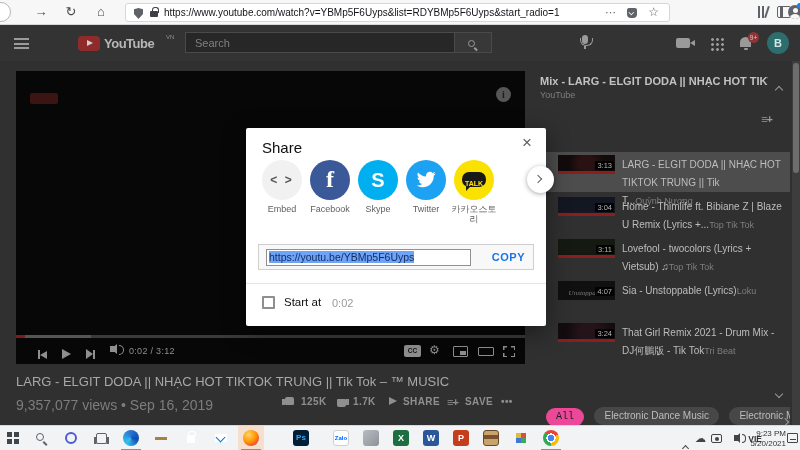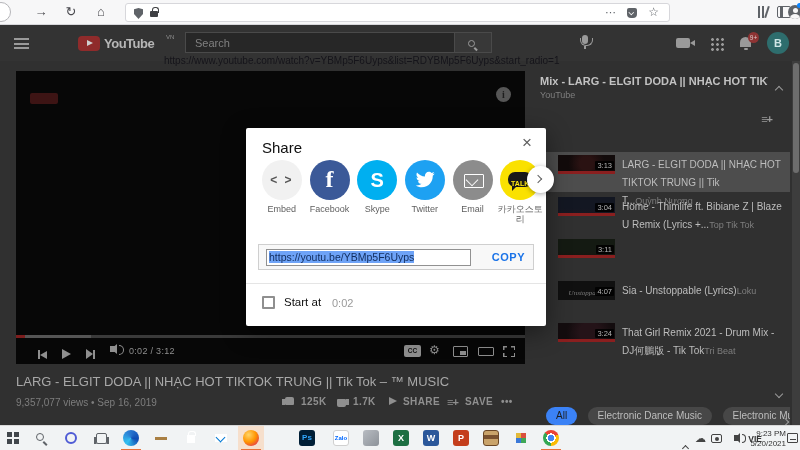--- a/index.html
+++ b/index.html
@@ -8,21 +8,21 @@
   .screen { position:relative; width:800px; height:450px; overflow:hidden; background:#303030; }
 
   
   .browser-bar { position:absolute; top:0; left:0; width:800px; height:25px; background:#f7f7f8; border-bottom:1px solid #d7d7db; z-index:40; }
   .nav-btn { position:absolute; top:3px; width:18px; height:18px; color:#4a4a4f; font-size:13px; line-height:18px; text-align:center; }
   .back-circle { position:absolute; left:-9px; top:2px; width:20px; height:20px; border:1px solid #b5b5b9; border-radius:50%; background:#fff; }
   .url-bar { position:absolute; left:125px; top:3px; width:545px; height:19px; background:#fff; border:1px solid #d7d7db; border-radius:3px; }
   .shield-i { position:absolute; left:8px; top:4px; width:9px; height:11px; background:#5f6368; clip-path:polygon(50% 0,100% 12%,100% 55%,50% 100%,0 55%,0 12%); }
   .lock-i { position:absolute; left:24px; top:7px; width:8px; height:6px; background:#3f4043; border-radius:1px; }
   .lock-i::before { content:""; position:absolute; left:1.5px; top:-4px; width:5px; height:5px; border:1.5px solid #3f4043; border-bottom:none; border-radius:3px 3px 0 0; }
-  .url-text { position:absolute; left:38px; top:3px; width:440px; height:13px; font-size:10px; color:#15141a; white-space:nowrap; overflow:hidden;margin-top:48px; }
+  .url-text { position:absolute; left:38px; top:3px; width:440px; height:13px; font-size:10px; color:#15141a; white-space:nowrap; overflow:hidden; }
   .url-more { position:absolute; right:52px; top:2px; font-size:11px; color:#5f6368; letter-spacing:1px; }
   .pocket-i { position:absolute; right:32px; top:4px; width:10px; height:10px; background:#5f6368; border-radius:2px 2px 4px 4px; }
   .pocket-i::before { content:""; position:absolute; left:2.2px; top:2.2px; width:3.6px; height:3.6px; border-right:1.6px solid #fff; border-bottom:1.6px solid #fff; transform:rotate(45deg) scale(.8); }
   .star-i { position:absolute; right:10px; top:1px; font-size:12px; color:#5f6368; }
   .lib-i { position:absolute; left:757px; top:6px; width:14px; height:13px; }
   .lib-i i { position:absolute; top:0; width:2px; height:12px; background:#5f6368; }
   .lib-i i:nth-child(1){left:1px;} .lib-i i:nth-child(2){left:5px;} .lib-i i:nth-child(3){left:9px; transform:rotate(18deg);}
   .sb-i { position:absolute; left:777px; top:6px; width:14px; height:12px; border:1.5px solid #5f6368; border-radius:2px; }
   .sb-i::before { content:""; position:absolute; left:2px; top:0; width:3px; height:100%; background:#5f6368; }
   .acct-i { position:absolute; left:788px; top:5px; width:14px; height:14px; border-radius:50%; background:#5f6368; overflow:hidden; }
@@ -80,21 +80,21 @@
   .theater-i { position:absolute; left:462px; top:9px; width:16px; height:9px; border:1.5px solid #8f8f8f; border-radius:1px; }
   .fs-i { position:absolute; left:487px; top:8px; width:12px; height:11px;
     background:
       linear-gradient(#8f8f8f,#8f8f8f) 0 0/4px 1.5px no-repeat, linear-gradient(#8f8f8f,#8f8f8f) 0 0/1.5px 4px no-repeat,
       linear-gradient(#8f8f8f,#8f8f8f) 100% 0/4px 1.5px no-repeat, linear-gradient(#8f8f8f,#8f8f8f) 100% 0/1.5px 4px no-repeat,
       linear-gradient(#8f8f8f,#8f8f8f) 0 100%/4px 1.5px no-repeat, linear-gradient(#8f8f8f,#8f8f8f) 0 100%/1.5px 4px no-repeat,
       linear-gradient(#8f8f8f,#8f8f8f) 100% 100%/4px 1.5px no-repeat, linear-gradient(#8f8f8f,#8f8f8f) 100% 100%/1.5px 4px no-repeat; }
 
   
   .v-title { position:absolute; left:16px; top:349px; width:500px; font-size:13px; color:#a8a8a8; white-space:nowrap; overflow:hidden; }
-  .v-meta { position:absolute; left:16px; top:372px; font-size:10px; color:#7d7d7d; }
+  .v-meta { position:absolute; left:16px; top:372px; font-size:14px; color:#7d7d7d; }
   .v-actions { position:absolute; left:285px; top:369px; width:240px; height:18px; font-size:10px; font-weight:bold; color:#8f8f8f; letter-spacing:.4px; }
   .va { position:absolute; top:2px; }
   .thumbup { display:inline-block; width:9px; height:8px; background:#8f8f8f; border-radius:2px 2px 1px 1px; position:relative; }
   .thumbup::before { content:""; position:absolute; left:-3px; bottom:0; width:3px; height:6px; background:#8f8f8f; }
   .thumbdown { transform:rotate(180deg); }
   .share-arrow { display:inline-block; width:0; height:0; border-left:8px solid #8f8f8f; border-top:4.5px solid transparent; border-bottom:4.5px solid transparent; }
   .save-lines { font-weight:bold; font-size:11px; color:#8f8f8f; letter-spacing:-1px; }
 
   
   .sidebar { position:absolute; left:540px; top:50px; width:250px; height:350px; }
@@ -118,21 +118,21 @@
   .t3 { background:linear-gradient(#141a12 60%, #181410); }
   .t4 { background:#101010; }
   .t5 { background:linear-gradient(#150f12, #1d1216); }
   .t6 { background:radial-gradient(circle at 55% 50%, #241318 0 30%, #130c0e 70%); }
   .pl-text { position:absolute; left:82px; top:2px; width:160px; }
   .pl-t { font-size:10px; line-height:12px; color:#bdbdbd; max-height:24px; overflow:hidden; }
   .pl-c { font-size:9px; color:#7e7e7e; margin-top:2px; white-space:nowrap; overflow:hidden; }
   .pl-expand { position:absolute; right:8px; top:308px; }
   .chips { position:absolute; left:6px; top:330px; width:244px; height:20px; white-space:nowrap; overflow:hidden; }
   .chip { display:inline-block; height:18px; line-height:18px; border-radius:9px; background:#474747; color:#bdbdbd; font-size:10px; padding:0 10px; margin-right:6px; }
-  .chip.sel { background:#3b82f6; color:#1d1d1d; }
+  .chip.sel { background:#ec4899; color:#1d1d1d;font-family:Liberation Mono, monospace; }
   .chips-next { position:absolute; right:2px; top:336px; }
 
   
   .pg-scroll { position:absolute; left:792px; top:36px; width:8px; height:364px; background:#3d3d3d; }
   .pg-thumb { position:absolute; left:1px; top:2px; width:6px; height:110px; background:#6d6d6d; border-radius:3px; }
 
   
   .dialog { position:absolute; left:246px; top:103px; width:300px; height:198px; background:#fff; border-radius:2px; box-shadow:0 6px 24px rgba(0,0,0,.45); z-index:30; }
   .dlg-title { position:absolute; left:16px; top:11px; font-size:15px; color:#0f0f0f; }
   .dlg-close { position:absolute; right:10px; top:5px; font-size:17px; color:#606060; width:18px; text-align:center; }
@@ -312,20 +312,21 @@
               <span class="redbar"></span>
               <span class="dur">3:04</span>
             </span>
           <span class="pl-text"><span class="pl-t">Home - Thimlife ft. Bibiane Z | Blaze U Remix (Lyrics +...</span><span class="pl-c">Top Tik Tok</span></span>
         </div>
         <div class="pl-item">
           <span class="pl-thumb t3">
               <span class="redbar"></span>
               <span class="dur">3:11</span>
             </span>
+          <span class="pl-text"><span class="pl-t">Lovefool - twocolors (Lyrics + Vietsub) ♫</span><span class="pl-c">Top Tik Tok</span></span>
         </div>
         <div class="pl-item">
           <span class="pl-thumb t4">
               <span class="thumb-txt">Unstoppable</span>
               <span class="dur">4:07</span>
             </span>
           <span class="pl-text"><span class="pl-t">Sia - Unstoppable (Lyrics)</span><span class="pl-c">Loku</span></span>
         </div>
         <div class="pl-item">
           <span class="pl-thumb t6">
@@ -370,24 +371,20 @@
         </div>
         <div class="target">
           <div class="t-circle tw-c" style="background:#1da1f2;">
             <svg width="20" height="17" viewBox="0 0 24 20">
                 <path fill="#ffffff" d="M23.6 2.9c-.9.4-1.8.6-2.7.8 1-.6 1.7-1.5 2-2.6-.9.5-1.9.9-3 1.1C19.1 1.3 17.9.7 16.6.7c-2.6 0-4.7 2.1-4.7 4.7 0 .4 0 .7.1 1.1C8.1 6.3 4.7 4.4 2.4 1.6c-.4.7-.6 1.5-.6 2.3 0 1.6.8 3 2.1 3.9-.8 0-1.5-.2-2.1-.6v.1c0 2.3 1.6 4.1 3.7 4.6-.4.1-.8.2-1.2.2-.3 0-.6 0-.9-.1.6 1.9 2.3 3.2 4.4 3.2-1.6 1.3-3.6 2-5.8 2H.9c2.1 1.3 4.5 2.1 7.1 2.1 8.6 0 13.3-7.1 13.3-13.3v-.6c.9-.7 1.7-1.5 2.3-2.5z"></path>
               </svg>
           </div>
           <div class="t-label">Twitter</div>
         </div>
         <div class="target">
-          <div class="t-circle em-c" style="background:#8c8c8c;"></div>
-          <div class="t-label">Email</div>
-        </div>
-        <div class="target">
           <div class="t-circle" style="background:#fae100;">
             <span class="kk-bubble"><span class="kk-txt">TALK</span></span>
           </div>
           <div class="t-label">카카오스토리</div>
         </div>
       </div>
 
       <div class="next-circle">
           <span class="chev chev-right"></span>
         </div>
@@ -425,21 +422,21 @@
         <span class="tb-underline"></span>
       </div>
     <div class="tb-slot" style="left:148px;"><span class="tbi sq explorer-i"></span></div>
     <div class="tb-slot" style="left:178px;"><span class="tbi sq store-i"></span></div>
     <div class="tb-slot" style="left:208px;"><span class="tbi sq mail-i"></span></div>
     <div class="tb-slot hl" style="left:238px;">
         <span class="tbi round firefox-i"></span>
         <span class="tb-underline"></span>
       </div>
     <div class="tb-slot" style="left:268px;"><span class="tbi sq photos-i"></span></div>
-    <div class="tb-slot" style="left:294px;text-decoration:underline;">
+    <div class="tb-slot" style="left:288px;text-decoration:underline;">
         <span class="tbi sq ps-i">Ps</span>
       </div>
     <div class="tb-slot" style="left:328px;">
         <span class="tbi sq zalo-i">Zalo</span>
       </div>
     <div class="tb-slot" style="left:358px;">
         <span class="tbi sq paint3d-i"></span>
       </div>
     <div class="tb-slot" style="left:388px;">
         <span class="tbi sq excel-i">X</span>

